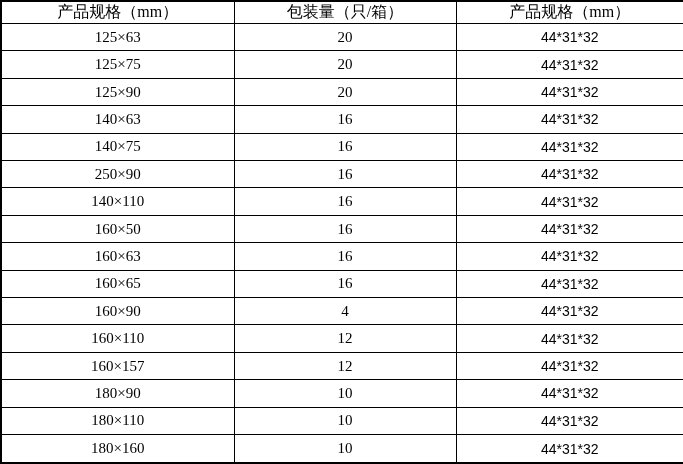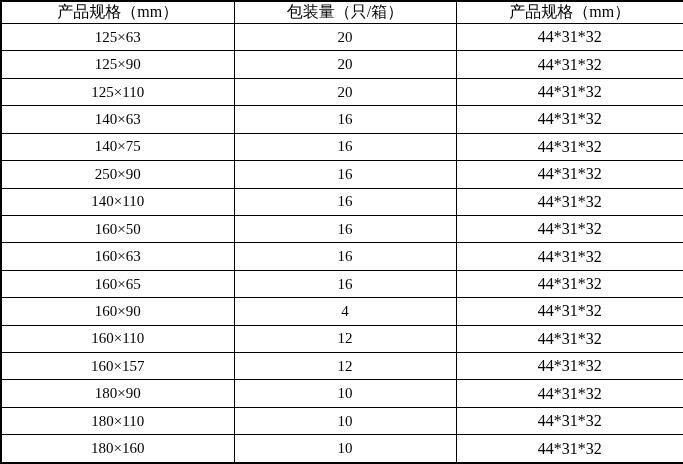--- a/index.html
+++ b/index.html
@@ -33,22 +33,22 @@
   table.spec-table th {
     font-family: "Liberation Serif", "DejaVu Serif", serif;
     font-weight: normal;
     font-size: 16px;
   }
   td.col-spec, td.col-qty {
     font-family: "Liberation Serif", "DejaVu Serif", serif;
     font-size: 15px;
   }
   td.col-box {
-    font-family: Liberation Serif, serif;
-    font-size: 16px;
+    font-family: Liberation Sans, sans-serif;
+    font-size: 14px;
   }
   col.c1 { width: 233px; }
   col.c2 { width: 222px; }
   col.c3 { width: 228px; }
 </style>
 </head>
 <body>
 
 <div class="table-wrap">
   <table class="spec-table">
@@ -64,26 +64,26 @@
         <th>产品规格（mm）</th>
       </tr>
     </thead>
     <tbody id="table-body">
         <tr>
           <td class="col-spec">125×63</td>
           <td class="col-qty">20</td>
           <td class="col-box">44*31*32</td>
         </tr>
         <tr>
-          <td class="col-spec">125×90</td>
+          <td class="col-spec">125×75</td>
           <td class="col-qty">20</td>
           <td class="col-box">44*31*32</td>
         </tr>
         <tr>
-          <td class="col-spec">125×110</td>
+          <td class="col-spec">125×90</td>
           <td class="col-qty">20</td>
           <td class="col-box">44*31*32</td>
         </tr>
         <tr>
           <td class="col-spec">140×63</td>
           <td class="col-qty">16</td>
           <td class="col-box">44*31*32</td>
         </tr>
         <tr>
           <td class="col-spec">140×75</td>

